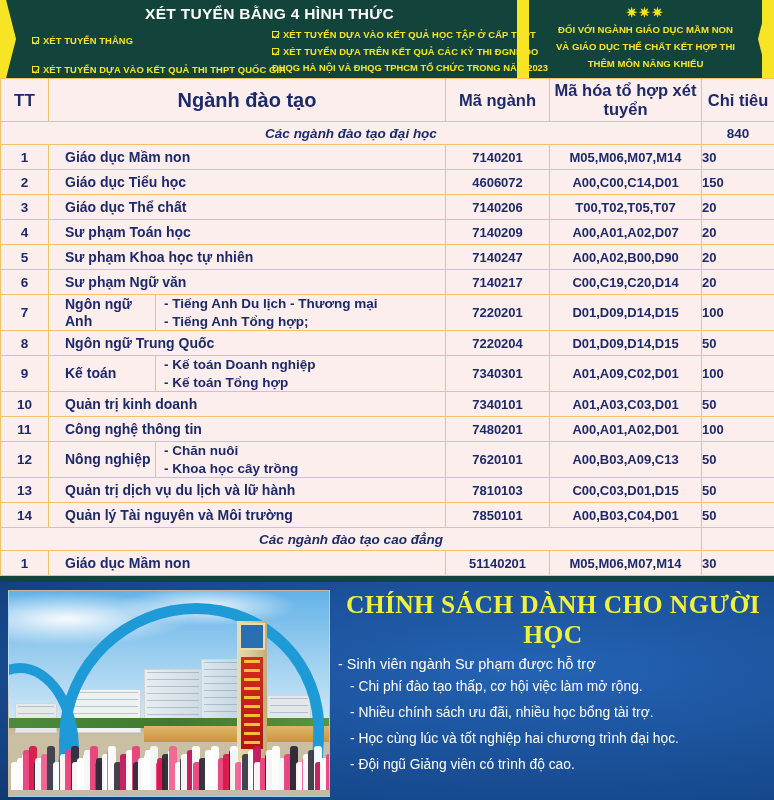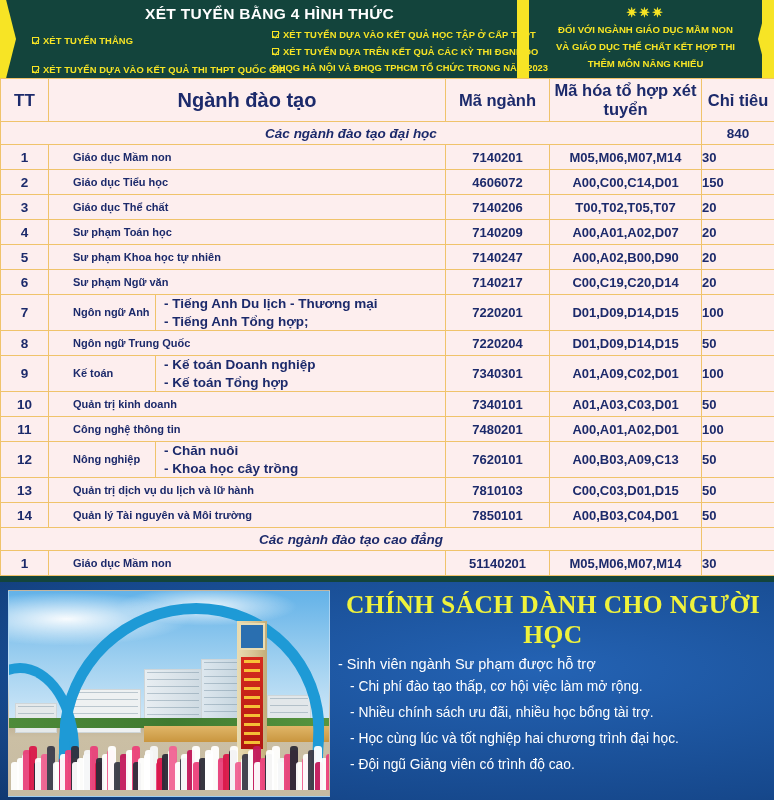--- a/index.html
+++ b/index.html
@@ -117,21 +117,21 @@
     text-align: center;
     color: #111111;
     height: 42px;
     padding: 2px 2px;
     line-height: 19px;
   }
   th.hd-name { font-size: 20px; }
   th.hd-small { font-size: 16.5px; }
 
   td.rowno { text-align: center; font-size: 13.5px; height: 25px; }
-  td.pname { font-size: 11px; padding-left: 24px; line-height: 17px; }
+  td.pname { font-size: 14px; padding-left: 16px; line-height: 17px; }
   td.psub  { font-size: 13.5px; padding-left: 8px; line-height: 17.5px; }
   td.pcode { text-align: center; font-size: 13px; }
   td.pcomb { text-align: center; font-size: 13px; }
   td.pquota{ font-size: 13px; }
 
   td.section {
     text-align: center; font-size: 13.5px; height: 23px; font-style: italic;
   }
   td.section-quota { text-align: center; font-size: 13.5px; }
 

